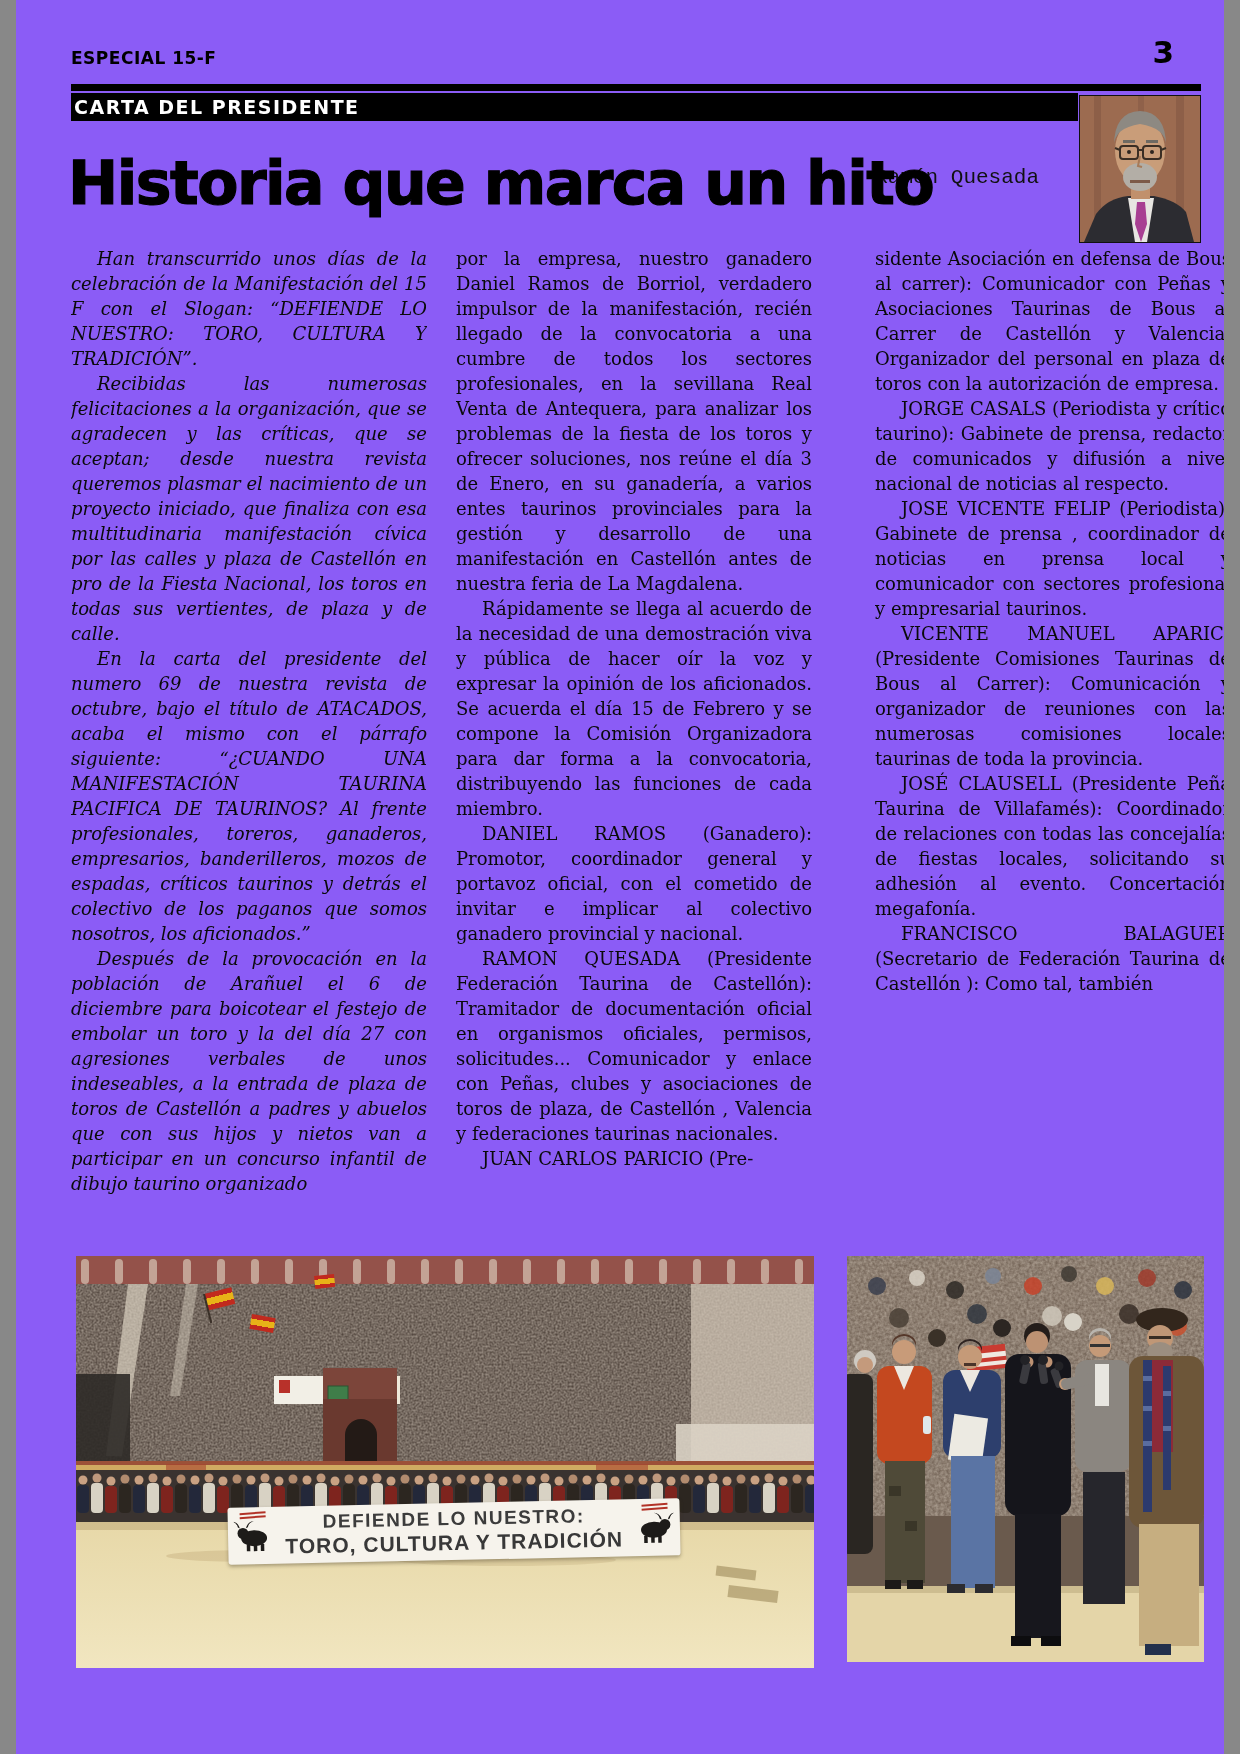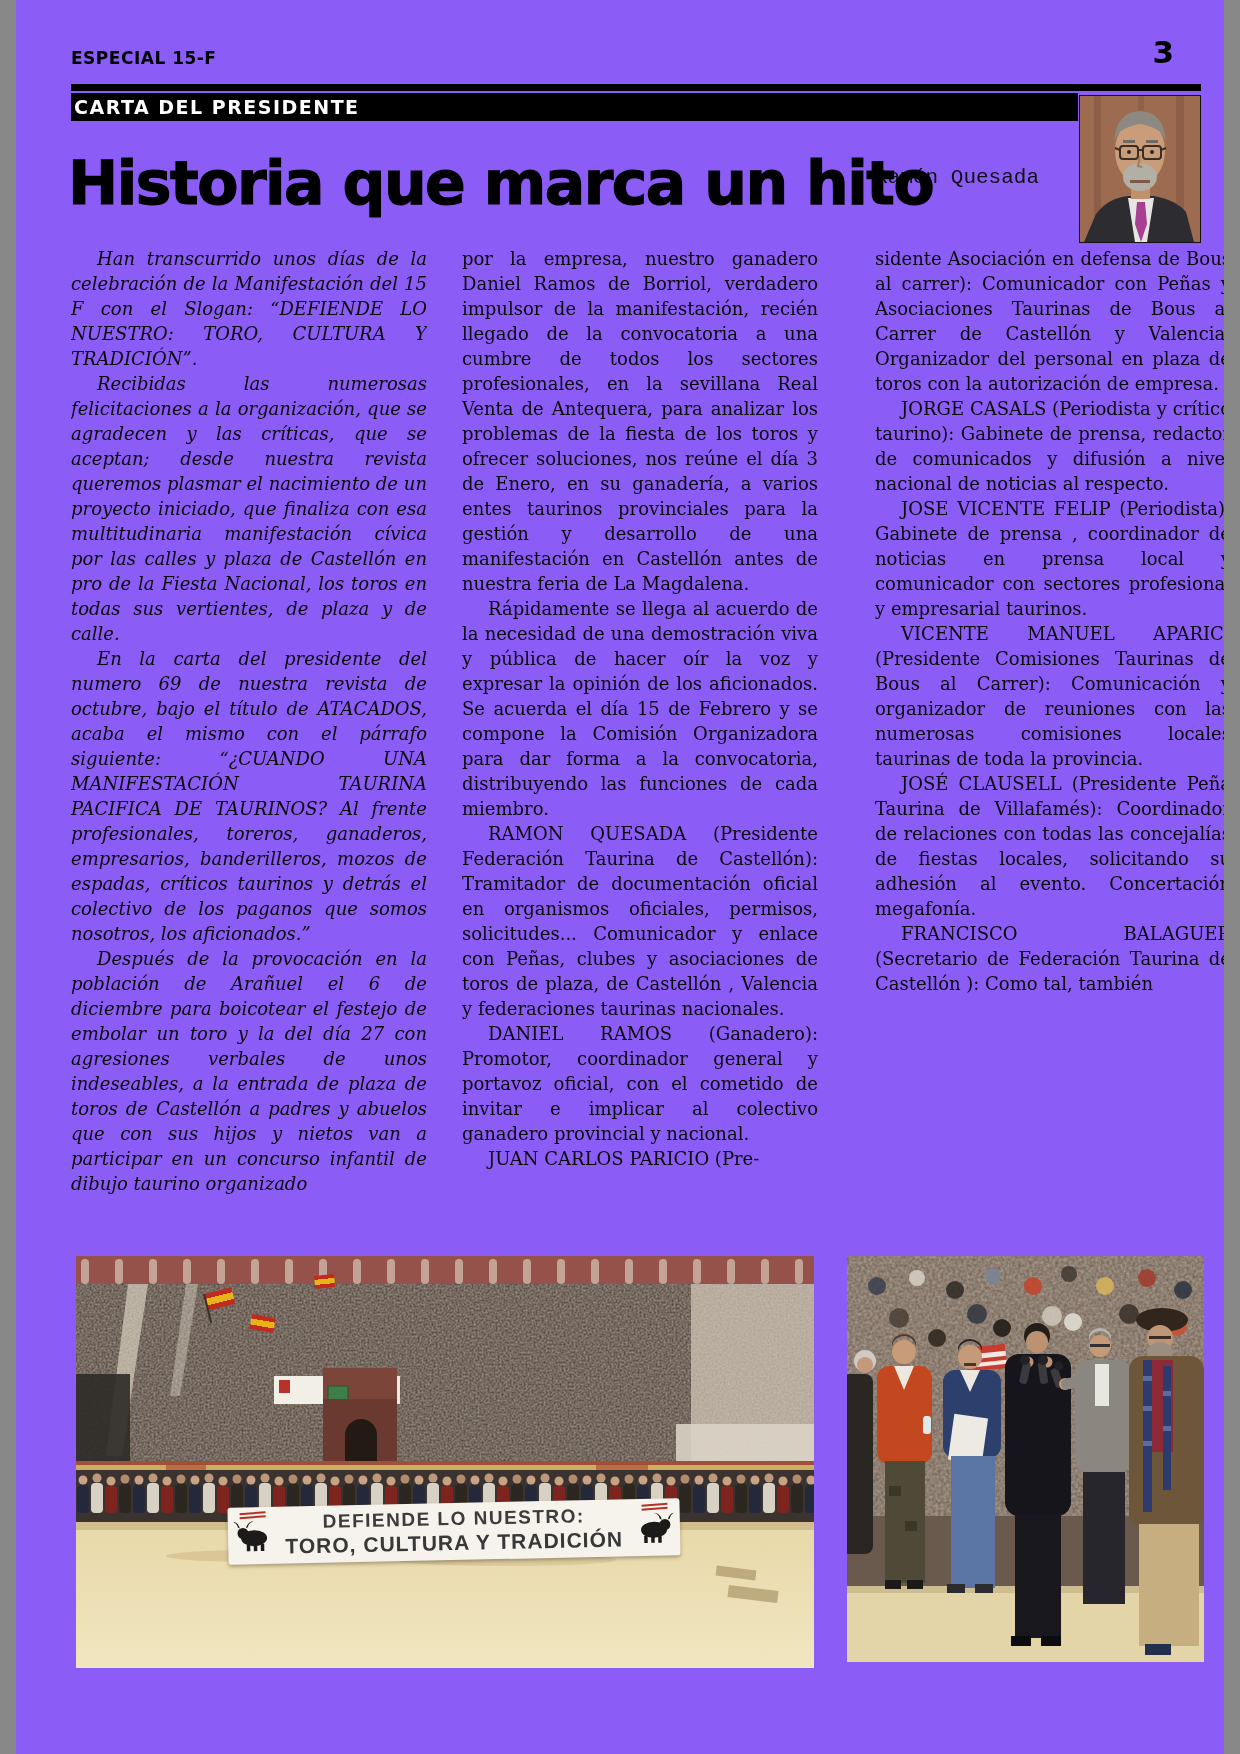--- a/index.html
+++ b/index.html
@@ -22,21 +22,21 @@
              font-size:21px; color:#111;margin-top:36px; }
   .title { position:absolute; left:52px; top:148px; font-family:"DejaVu Sans", sans-serif;
            font-weight:bold; font-size:60px; letter-spacing:-1.5px; color:#000;
            -webkit-text-stroke:1.2px #000; }
 
   
   .col { position:absolute; top:246px; width:356px; height:992px; overflow:hidden;
          font-size:18px; line-height:25px; text-align:justify; color:#0a0a0a; }
   .col p { text-indent:26px; }
   .col p.cont { text-indent:0; }
-  .col1 { left:55px;font-style:italic; } .col2 { left:440px;margin-left:6px; } .col3 { left:859px; }
+  .col1 { left:55px;font-style:italic; } .col2 { left:440px; } .col3 { left:859px; }
 
   
   .photo { position:absolute; overflow:hidden; }
   .photo-left  { left:60px;  top:1256px; width:738px; height:412px; background:#42362f; }
   .photo-right { left:831px; top:1256px; width:357px; height:406px; background:#6a5a4d; }
   .photo svg { display:block; }
 
   
   .arena-banner { position:absolute; left:152px; top:247px; width:452px; height:57px;
                   background:#f6f3ec; border-radius:3px; transform:rotate(-1.2deg);
@@ -97,22 +97,22 @@
 
   <div class="col col1">
     <p>Han transcurrido unos días de la celebración de la Manifestación del 15 F con el Slogan: “DEFIENDE LO NUESTRO: TORO, CULTURA Y TRADICIÓN”.</p>
     <p>Recibidas las numerosas felicitaciones a la organización, que se agradecen y las críticas, que se aceptan; desde nuestra revista queremos plasmar el nacimiento de un proyecto iniciado, que finaliza con esa multitudinaria manifestación cívica por las calles y plaza de Castellón en pro de la Fiesta Nacional, los toros en todas sus vertientes, de plaza y de calle.</p>
     <p>En la carta del presidente del numero 69 de nuestra revista de octubre, bajo el título de ATACADOS, acaba el mismo con el párrafo siguiente: “¿CUANDO UNA MANIFESTACIÓN TAURINA PACIFICA DE TAURINOS? Al frente profesionales, toreros, ganaderos, empresarios, banderilleros, mozos de espadas, críticos taurinos y detrás el colectivo de los paganos que somos nosotros, los aficionados.”</p>
     <p>Después de la provocación en la población de Arañuel el 6 de diciembre para boicotear el festejo de embolar un toro y la del día 27 con agresiones verbales de unos indeseables, a la entrada de plaza de toros de Castellón a padres y abuelos que con sus hijos y nietos van a participar en un concurso infantil de dibujo taurino organizado</p>
   </div>
   <div class="col col2">
     <p class="cont">por la empresa, nuestro ganadero Daniel Ramos de Borriol, verdadero impulsor de la manifestación, recién llegado de la convocatoria a una cumbre de todos los sectores profesionales, en la sevillana Real Venta de Antequera, para analizar los problemas de la fiesta de los toros y ofrecer soluciones, nos reúne el día 3 de Enero, en su ganadería, a varios entes taurinos provinciales para la gestión y desarrollo de una manifestación en Castellón antes de nuestra feria de La Magdalena.</p>
     <p>Rápidamente se llega al acuerdo de la necesidad de una demostración viva y pública de hacer oír la voz y expresar la opinión de los aficionados. Se acuerda el día 15 de Febrero y se compone la Comisión Organizadora para dar forma a la convocatoria, distribuyendo las funciones de cada miembro.</p>
+    <p>DANIEL RAMOS (Ganadero): Promotor, coordinador general y portavoz oficial, con el cometido de invitar e implicar al colectivo ganadero provincial y nacional.</p>
     <p>RAMON QUESADA (Presidente Federación Taurina de Castellón): Tramitador de documentación oficial en organismos oficiales, permisos, solicitudes... Comunicador y enlace con Peñas, clubes y asociaciones de toros de plaza, de Castellón , Valencia y federaciones taurinas nacionales.</p>
-    <p>DANIEL RAMOS (Ganadero): Promotor, coordinador general y portavoz oficial, con el cometido de invitar e implicar al colectivo ganadero provincial y nacional.</p>
     <p>JUAN CARLOS PARICIO (Pre-</p>
   </div>
   <div class="col col3">
     <p class="cont">sidente Asociación en defensa de Bous al carrer): Comunicador con Peñas y Asociaciones Taurinas de Bous al Carrer de Castellón y Valencia. Organizador del personal en plaza de toros con la autorización de empresa.</p>
     <p>JORGE CASALS (Periodista y crítico taurino): Gabinete de prensa, redactor de comunicados y difusión a nivel nacional de noticias al respecto.</p>
     <p>JOSE VICENTE FELIP (Periodista): Gabinete de prensa , coordinador de noticias en prensa local y comunicador con sectores profesional y empresarial taurinos.</p>
     <p>VICENTE MANUEL APARICI (Presidente Comisiones Taurinas de Bous al Carrer): Comunicación y organizador de reuniones con las numerosas comisiones locales taurinas de toda la provincia.</p>
     <p>JOSÉ CLAUSELL (Presidente Peña Taurina de Villafamés): Coordinador de relaciones con todas las concejalías de fiestas locales, solicitando su adhesión al evento. Concertación megafonía.</p>
     <p>FRANCISCO BALAGUER (Secretario de Federación Taurina de Castellón ): Como tal, también</p>
   </div>

